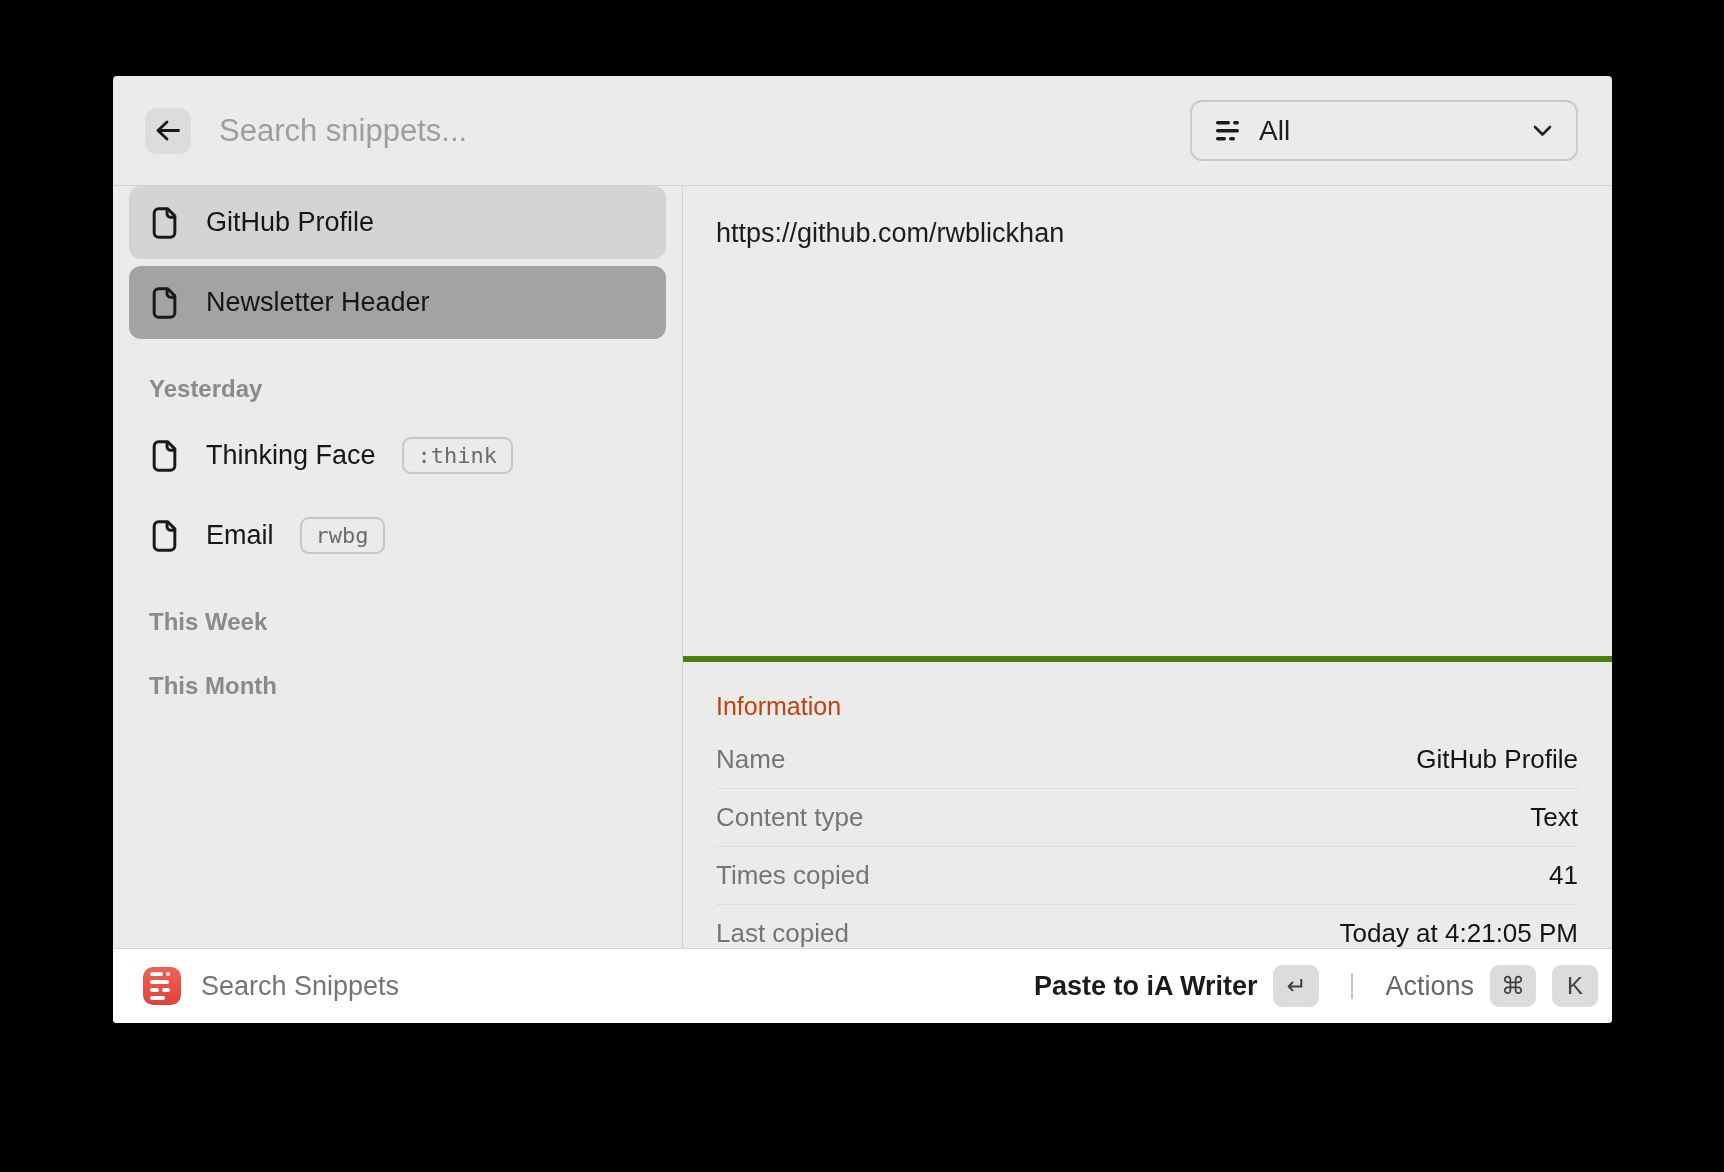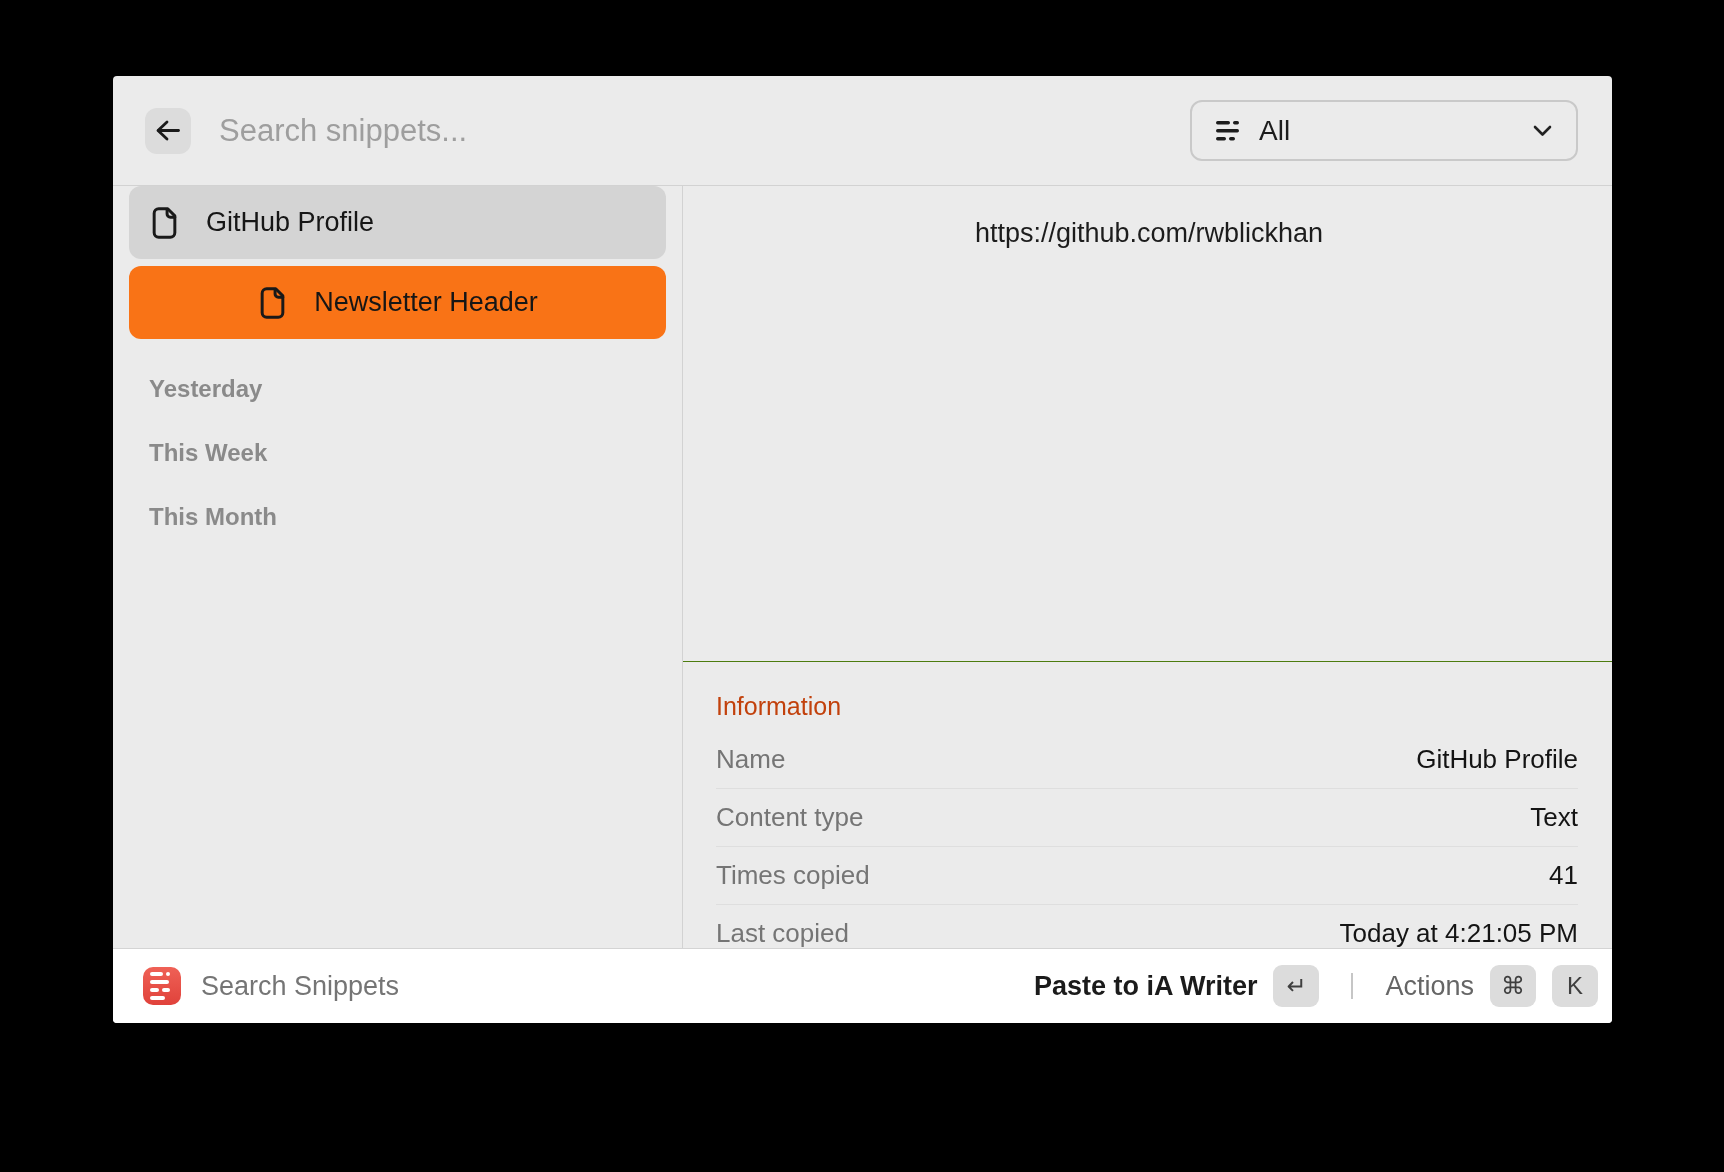--- a/index.html
+++ b/index.html
@@ -23,30 +23,30 @@
 
   
   .main{flex:1;display:flex;min-height:0;}
   .list{flex:0 0 570px;border-right:1px solid #d2d2d2;box-sizing:border-box;
     padding:0 16px;overflow:hidden;}
   .section-title{font-size:24px;font-weight:700;color:#8a8a8a;padding-left:20px;margin:36px 0 16px;}
   .section-title.first{margin-top:30px;}
   .row{height:73px;border-radius:12px;display:flex;align-items:center;padding:0 20px;
     margin-bottom:7px;cursor:pointer;box-sizing:border-box;}
   .row.selected{background:#d4d4d4;}
-  .row.hovered{background:#f97316;justify-content:center;}
+  .row.hovered{background:#a3a3a3;}
   .doc-icon{display:flex;align-items:center;margin-right:26px;flex:0 0 auto;}
   .row-label{font-size:27px;color:#161616;white-space:nowrap;}
   .badge{margin-left:26px;border:2px solid #c6c6c6;border-radius:9px;padding:4px 14px;
     font-family:"DejaVu Sans Mono",monospace;font-size:22px;color:#6b6b6b;white-space:nowrap;}
 
   
   .detail{flex:1;display:flex;flex-direction:column;min-width:0;}
   .preview{flex:0 0 476px;box-sizing:border-box;padding:32px 30px 0 33px;font-size:27px;
-    color:#1c1c1c;border-bottom:1px solid #4d7c0f;text-align:center;}
+    color:#1c1c1c;border-bottom:6px solid #4d7c0f;}
   .info{flex:1;padding:0 34px 0 33px;overflow:hidden;}
   .info-title{font-size:25px;color:#c2410c;margin-top:30px;margin-bottom:10px;}
   .info-row{display:flex;justify-content:space-between;align-items:center;height:57px;
     border-bottom:1px solid #dedede;font-size:26px;}
   .info-label{color:#757575;}
   .info-value{color:#141414;text-align:right;}
 
   
   .footer{flex:0 0 75px;border-top:1px solid #d4d4d4;display:flex;
     justify-content:space-between;padding:0 14px 0 30px;box-sizing:border-box;background:#ffffff;}
@@ -120,21 +120,41 @@
           <svg width="31" height="34" viewBox="0 0 24 26" fill="none" stroke="#191919" stroke-width="2.3" stroke-linejoin="round" stroke-linecap="round">
               <path d="M14.5 2H7.5C5.6 2 4 3.6 4 5.5v15C4 22.4 5.6 24 7.5 24h9c1.9 0 3.5-1.6 3.5-3.5V7.5L14.5 2z"></path>
               <path d="M14 2.5V6c0 1.4 1.1 2.5 2.5 2.5H20"></path>
             </svg>
         </span>
         <span class="row-label">Newsletter Header</span>
       </div>
 
       <div class="section-title">Yesterday</div>
 
-
+      <div class="row">
+        <span class="doc-icon">
+          <svg width="31" height="34" viewBox="0 0 24 26" fill="none" stroke="#191919" stroke-width="2.3" stroke-linejoin="round" stroke-linecap="round">
+              <path d="M14.5 2H7.5C5.6 2 4 3.6 4 5.5v15C4 22.4 5.6 24 7.5 24h9c1.9 0 3.5-1.6 3.5-3.5V7.5L14.5 2z"></path>
+              <path d="M14 2.5V6c0 1.4 1.1 2.5 2.5 2.5H20"></path>
+            </svg>
+        </span>
+        <span class="row-label">Thinking Face</span>
+        <span class="badge">:think</span>
+      </div>
+
+      <div class="row">
+        <span class="doc-icon">
+          <svg width="31" height="34" viewBox="0 0 24 26" fill="none" stroke="#191919" stroke-width="2.3" stroke-linejoin="round" stroke-linecap="round">
+              <path d="M14.5 2H7.5C5.6 2 4 3.6 4 5.5v15C4 22.4 5.6 24 7.5 24h9c1.9 0 3.5-1.6 3.5-3.5V7.5L14.5 2z"></path>
+              <path d="M14 2.5V6c0 1.4 1.1 2.5 2.5 2.5H20"></path>
+            </svg>
+        </span>
+        <span class="row-label">Email</span>
+        <span class="badge">rwbg</span>
+      </div>
 
       <div class="section-title">This Week</div>
 
 
       <div class="section-title">This Month</div>
 
     </aside>
 
     <section class="detail">
       <div class="preview">https://github.com/rwblickhan</div>

